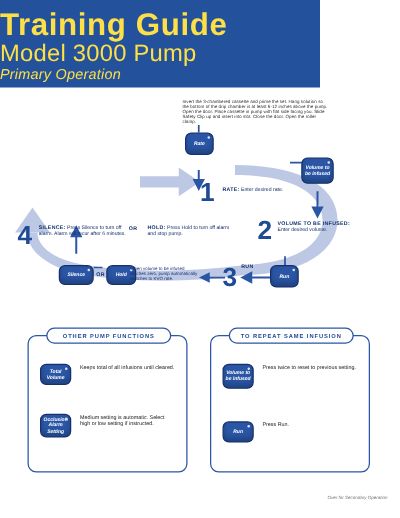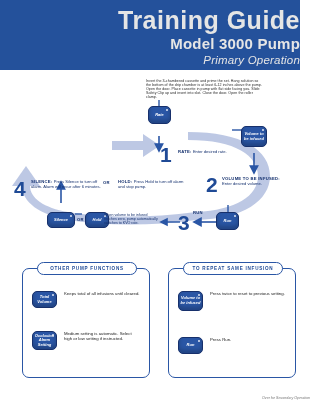--- a/index.html
+++ b/index.html
@@ -8,38 +8,37 @@
     font-family:"Liberation Sans", sans-serif;
     background:#ffffff;
     position:relative;
     overflow:hidden;
     color:#1d3f7d;
   }
 
   
   .header {
     background:#24519b;
-    width:300px;
+    width:256px;
     height:70px;
     padding-top:6px;
-    text-align:right;
-    color:#e5e5e5;
+    text-align:left;
+    color:#fde047;
   }
   .header .t1 {
     font-size:25px;
     font-weight:bold;
     letter-spacing:0.5px;
     line-height:29px;
   }
   .header .t2 {
-    font-size:15px;
-    font-weight:bold;
+    font-size:19px;
+    font-weight:normal;
     line-height:18px;
     letter-spacing:0.2px;
-    padding-left:43px;
   }
   .header .t3 {
     font-size:11.5px;
     font-weight:normal;
     font-style:italic;
     line-height:15px;
     letter-spacing:0.2px;
   }
 
   

